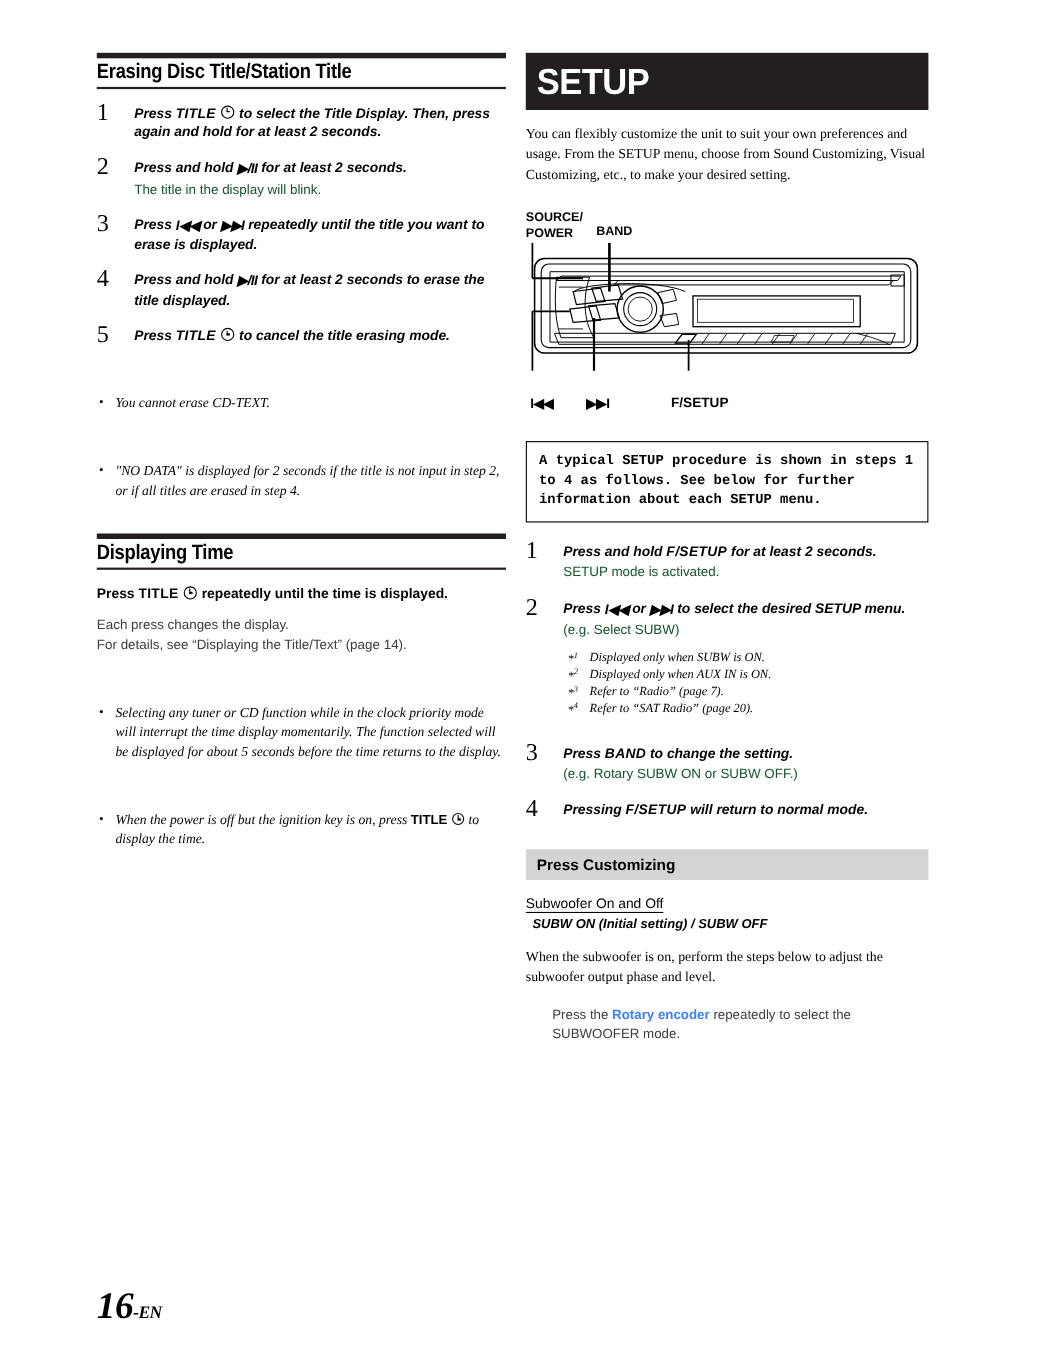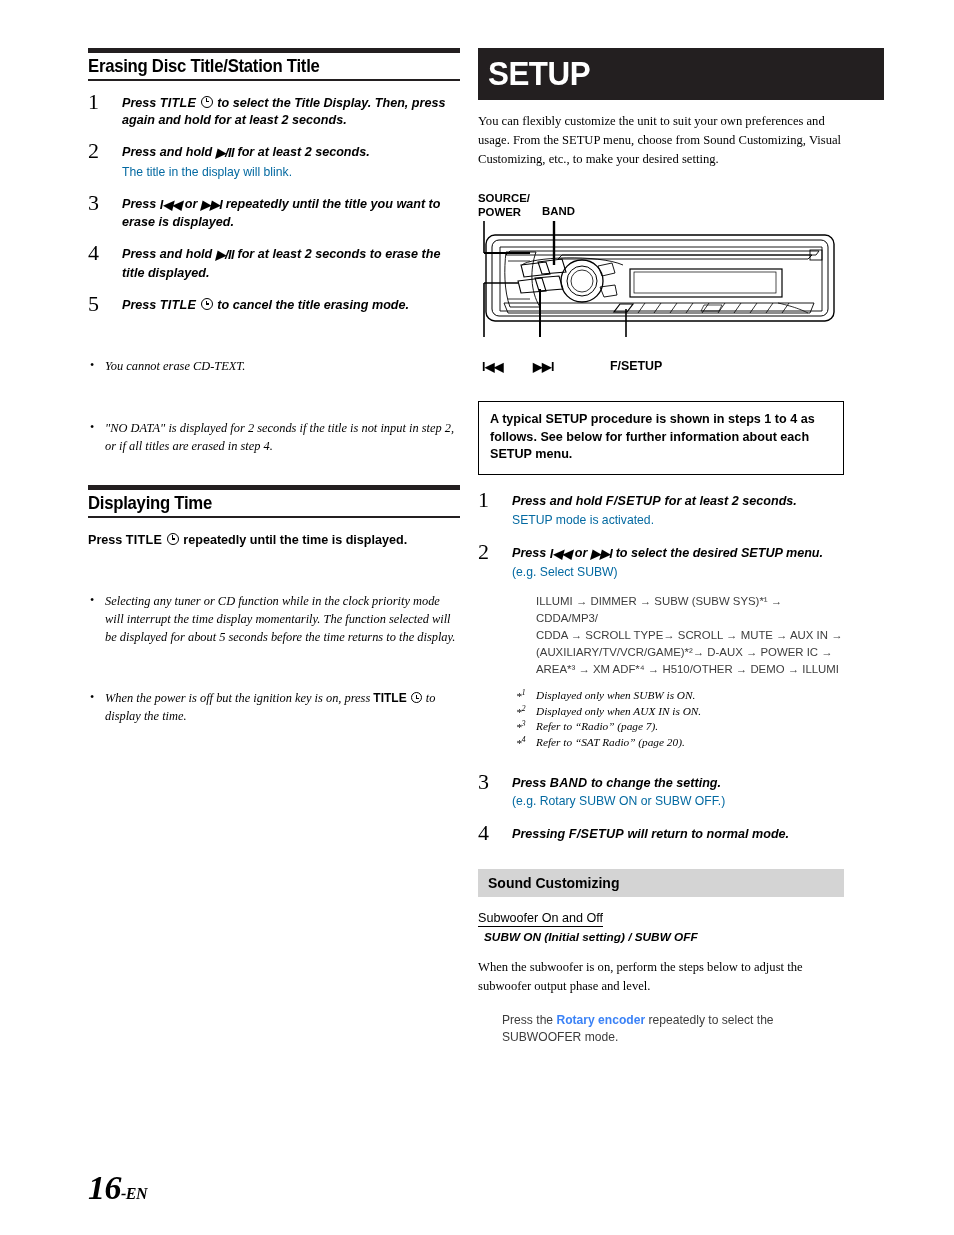--- a/index.html
+++ b/index.html
@@ -53,21 +53,21 @@
     font-family: "Liberation Sans", sans-serif;
     font-size: 12.6px;
     font-weight: 700;
     line-height: 1.38;
     font-style: italic;
   }
   .step .sub {
     font-family: "Liberation Sans", sans-serif;
     font-size: 12.2px;
     font-weight: 400;
-    color: #0369a1;
+    color: #14532d;
     line-height: 1.38;
     margin-top: 1px;
   }
   .kb { font-weight: 700; letter-spacing: 0.3px; }
 
   
   .clock {
     display:inline-block;
     width: 12px; height: 12px;
     border: 1.6px solid #000;
@@ -130,21 +130,21 @@
     font-weight: 700; font-style: italic;
     font-size: 34px;
     letter-spacing: -0.5px;
   }
   .pageno .suffix { font-size: 16px; }
 
   
   .chapter-bar {
     background: #231f20;
     height: 52px;
-    width: 406px;
+    width: 366px;
     display: flex;
     align-items: center;
     padding-left: 10px;
   }
   .chapter-bar h1 {
     margin:0;
     color:#fff;
     font-family:"Liberation Sans", sans-serif;
     font-weight:700;
     font-size: 33px;
@@ -185,21 +185,21 @@
   .bottom-labels .lbl { top: 0; }
   .bl-prev  { left: 4px; letter-spacing:-0.5px;}
   .bl-next  { left: 55px; letter-spacing:-0.5px;}
   .bl-setup { left: 132px; }
 
   
   .boxnote {
     border: 1.8px solid #000;
     padding: 9px 11px 10px 11px;
     margin-top: 22px;
-    font-family:Liberation Sans, sans-serif;
+    font-family:Liberation Mono, monospace;
     font-weight: 700;
     font-size: 12.6px;
     line-height: 1.42;
   }
 
   
   .chain {
     font-family:"Liberation Sans", sans-serif;
     font-size: 11.4px;
     color:#3c3c3c;
@@ -320,20 +320,24 @@
     </div>
 
     <div class="sec-head" style="margin-top:30px;">
       <div class="rule-top"></div>
       <h2>Displaying Time</h2>
       <div class="rule-bot"></div>
     </div>
 
     <div class="lead-bold"><span>Press </span><span class="kb">TITLE</span> <span class="clock"></span><span> repeatedly until the time is displayed.</span></div>
 
+    <div class="plain-sans">
+      <div>Each press changes the display.</div>
+      <div>For details, see “Displaying the Title/Text” (page 14).</div>
+    </div>
 
     <div class="notes">
       <div class="note">Selecting any tuner or CD function while in the clock priority mode will interrupt the time display momentarily. The function selected will be displayed for about 5 seconds before the time returns to the display.</div>
       <div class="note"><span>When the power is off but the ignition key is on, press </span><b>TITLE</b> <span class="clock" style="width:11px;height:11px;"></span><span> to display the time.</span></div>
     </div>
 
   </div>
 
   <div class="col-right">
 
@@ -427,26 +431,20 @@
         <div class="num">1</div>
         <div class="body"><span>Press and hold </span><span class="kb">F/SETUP</span><span> for at least 2 seconds.</span></div>
         <div class="sub">SETUP mode is activated.</div>
       </div>
 
       <div class="step">
         <div class="num">2</div>
         <div class="body"><span>Press </span><span class="kb g">I◀◀</span><span> or </span><span class="kb g">▶▶I</span><span> to select the desired SETUP menu.</span></div>
         <div class="sub">(e.g. Select SUBW)</div>
 
-        <div class="chain">
-          <div>ILLUMI → DIMMER → SUBW (SUBW SYS)*¹ → CDDA/MP3/</div>
-          <div>CDDA → SCROLL TYPE→ SCROLL → MUTE → AUX IN →</div>
-          <div>(AUXILIARY/TV/VCR/GAME)*²→ D-AUX → POWER IC →</div>
-          <div>AREA*³ → XM ADF*⁴ → H510/OTHER → DEMO → ILLUMI</div>
-        </div>
 
         <div class="footnotes">
           <div class="fn"><span class="mark">*<sup>1</sup></span><span>Displayed only when SUBW is ON.</span></div>
           <div class="fn"><span class="mark">*<sup>2</sup></span><span>Displayed only when AUX IN is ON.</span></div>
           <div class="fn"><span class="mark">*<sup>3</sup></span><span>Refer to “Radio” (page 7).</span></div>
           <div class="fn"><span class="mark">*<sup>4</sup></span><span>Refer to “SAT Radio” (page 20).</span></div>
         </div>
       </div>
 
       <div class="step" style="margin-top:24px;">
@@ -455,21 +453,21 @@
         <div class="sub">(e.g. Rotary SUBW ON or SUBW OFF.)</div>
       </div>
 
       <div class="step">
         <div class="num">4</div>
         <div class="body"><span>Pressing </span><span class="kb">F/SETUP</span><span> will return to normal mode.</span></div>
       </div>
 
     </div>
 
-    <div class="gray-bar">Sound Customizing</div>
+    <div class="gray-bar">Press Customizing</div>
 
     <div>
       <div class="sub-head">Subwoofer On and Off</div>
     </div>
     <div class="sub-setting">SUBW ON (Initial setting) / SUBW OFF</div>
 
     <div class="body-serif">When the subwoofer is on, perform the steps below to adjust the subwoofer output phase and level.</div>
 
     <div class="indent-block">
       <div><span>Press the </span><b>Rotary encoder</b><span> repeatedly to select the SUBWOOFER mode.</span></div>

